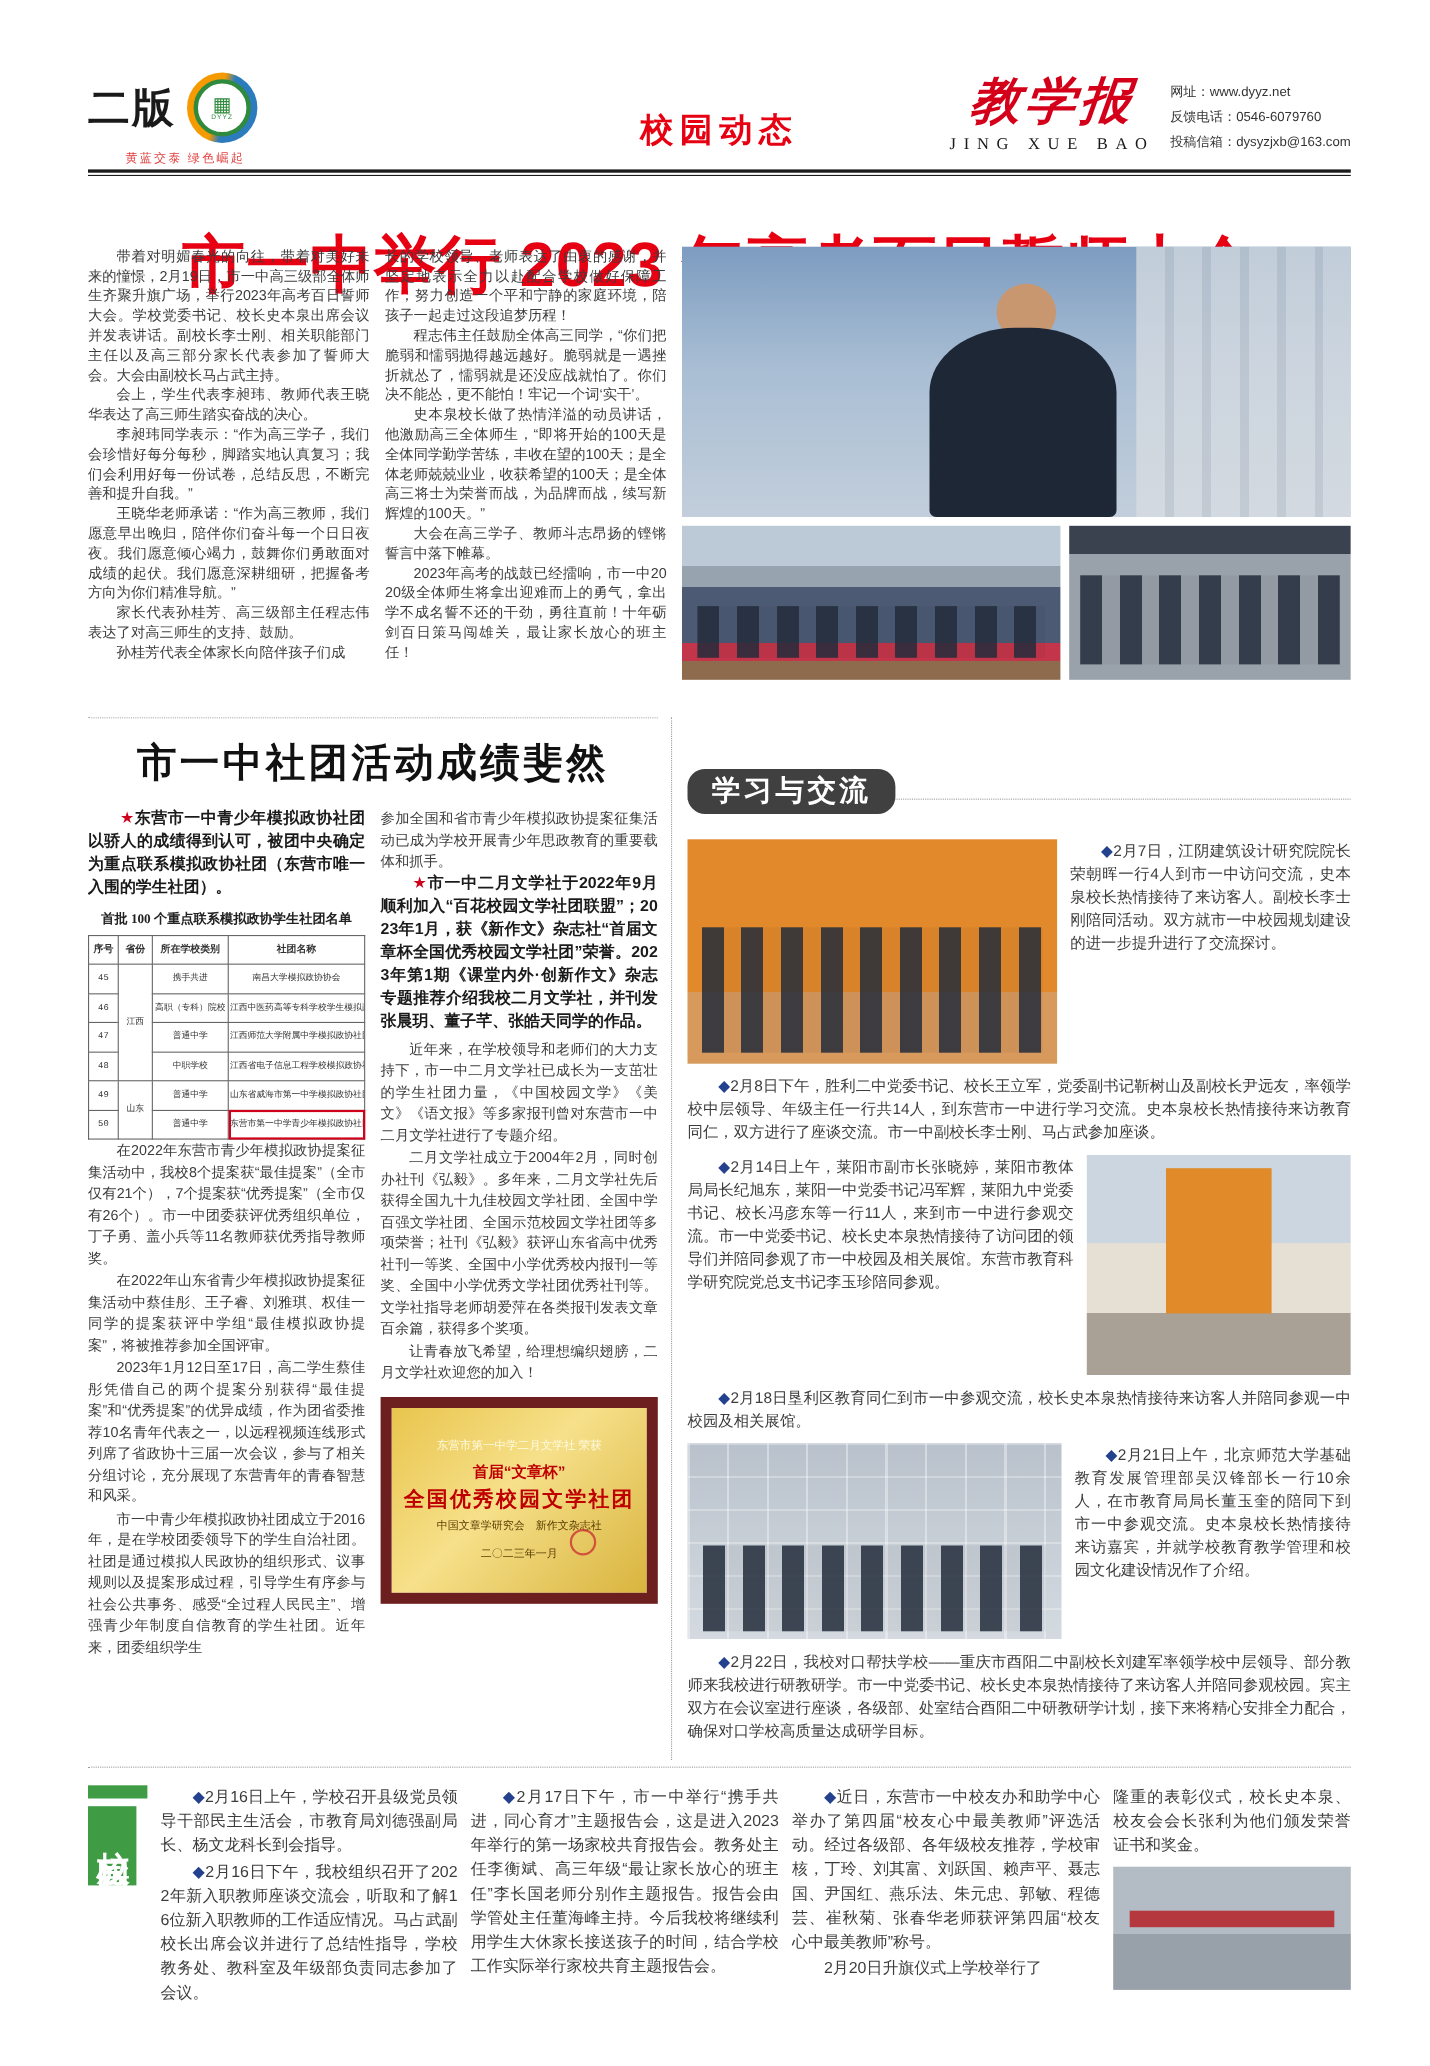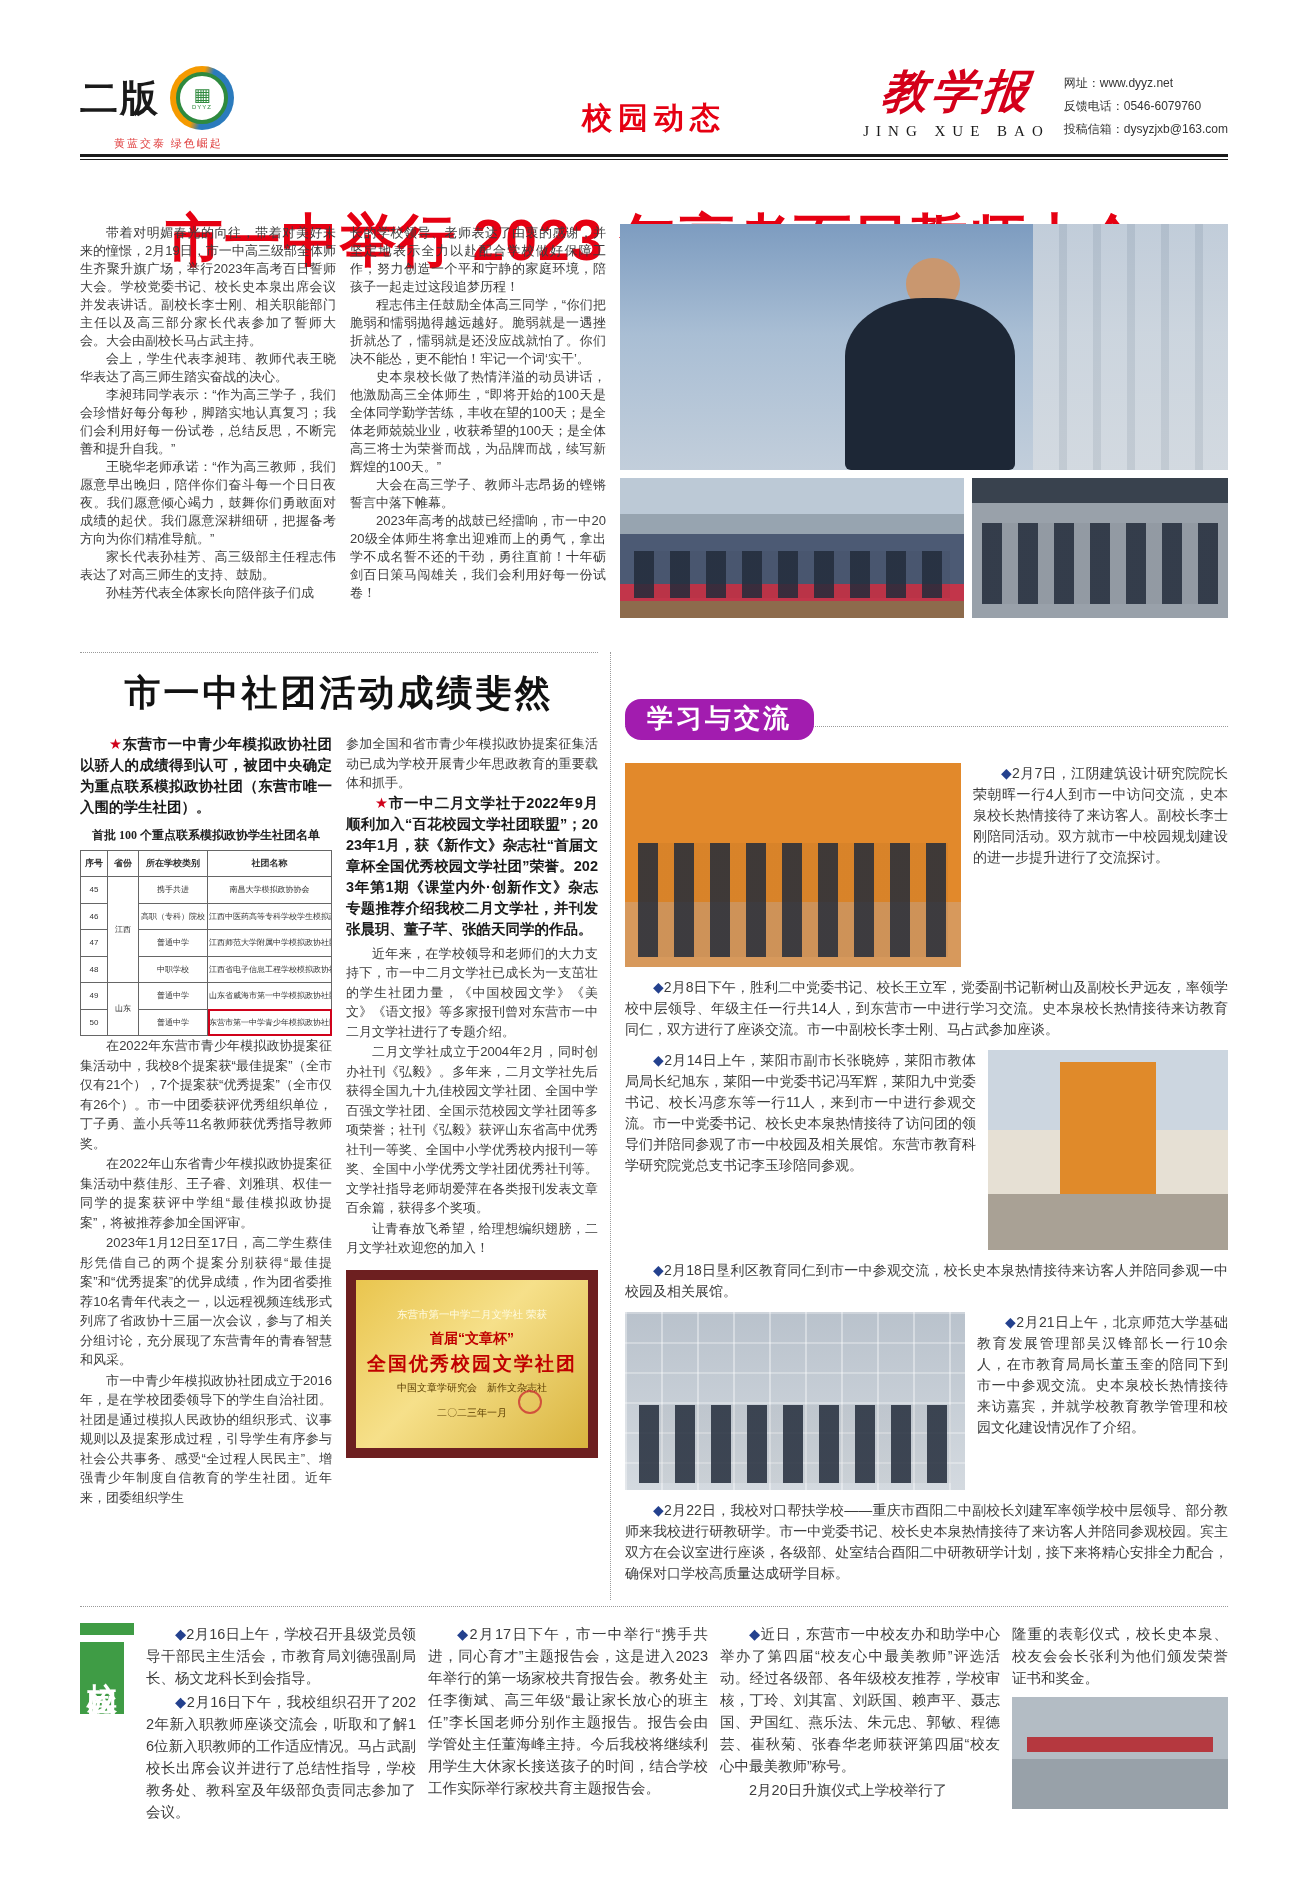--- a/index.html
+++ b/index.html
@@ -68,39 +68,39 @@
   .a2-title{font-family:Liberation Sans, sans-serif;font-size:36px;font-weight:700;color:#111;
             text-align:center;letter-spacing:3px;margin:8px 0 16px;}
   .a2-cols{display:flex;gap:14px;font-size:13px;line-height:19.5px;color:#3c3c3c;}
   .a2c{width:252px;flex:none;}
   .lead{font-weight:700;color:#1a1a1a;font-size:14.5px;line-height:21px;text-indent:2em;margin-bottom:4px;}
   .star{color:#d0021b;}
   .dia{color:#24418e;}
 
   .tblcap{font-family:"Liberation Serif",serif;font-size:12px;font-weight:700;text-align:center;color:#222;margin:8px 0 4px;}
   table.t{width:100%;border-collapse:collapse;table-layout:fixed;font-size:8px;color:#333;}
-  table.t th,table.t td{border:1px solid #666;padding:3px 1px;text-align:center;white-space:nowrap;overflow:hidden;}
+  table.t th,table.t td{border:1px solid #666;padding:3px 1px;text-align:center;white-space:nowrap;overflow:hidden;font-family:Liberation Mono, monospace;}
   table.t th{font-weight:700;font-size:9px;}
   .w-no{width:24px;}.w-pr{width:28px;}.w-ty{width:66px;}
   td.hl{outline:2px solid #d0021b;outline-offset:-2px;}
   .a2c .par{margin-bottom:1px;}
 
   .plaque{position:relative;margin-top:12px;height:168px;border:10px solid #6d1f20;
           background:linear-gradient(135deg,#e9c54e,#f6e08a 45%,#d9b43e);
           display:flex;flex-direction:column;align-items:center;justify-content:center;gap:5px;text-align:center;}
   .pl1{font-size:10.5px;color:#fffbe0;}
   .pl2{font-size:14px;font-weight:700;color:#c00000;}
   .pl3{font-family:"Liberation Serif",serif;font-size:19px;font-weight:900;color:#c00000;letter-spacing:2px;}
   .pl4,.pl5{font-size:10px;color:#5a3c00;}
   .seal{position:absolute;right:46px;bottom:34px;width:20px;height:20px;border-radius:50%;
         border:2px solid #c33;opacity:.8;}
 
   .spacer{height:74px;}
   .ex{border-top:1px dotted #9a9a9a;position:relative;padding-top:36px;font-size:14px;line-height:21px;color:#3c3c3c;}
-  .badge{position:absolute;top:-28px;left:0;background:#a21caf;color:#fff;font-size:26px;font-weight:700;
+  .badge{position:absolute;top:-28px;left:0;background:#404040;color:#fff;font-size:26px;font-weight:700;
          padding:9px 22px 11px;border-radius:16px;letter-spacing:3px;}
   .exrow{display:flex;gap:12px;margin-bottom:10px;}
   .ex-t{flex:1;}
   .exp{text-indent:2em;margin-bottom:10px;}
   .ph-orange{width:336px;height:204px;flex:none;background:linear-gradient(180deg,#e2892b 0 68%,#d7995c 68%);}
   .ph-orange::after{height:56%;bottom:5%;}
   .ph-sculpture{width:240px;height:200px;flex:none;background:linear-gradient(180deg,#ccd6e0 0 40%,#e6e0d4 40% 72%,#a9a195 72%);}
   .ph-sculpture .orange-block{position:absolute;left:30%;top:6%;width:40%;height:66%;background:#e08a2a;}
   .ph-sculpture::after{height:46%;bottom:5%;}
   .ph-glass{width:340px;height:178px;flex:none;
@@ -166,21 +166,21 @@
       <p class="par">李昶玮同学表示：“作为高三学子，我们会珍惜好每分每秒，脚踏实地认真复习；我们会利用好每一份试卷，总结反思，不断完善和提升自我。”</p>
       <p class="par">王晓华老师承诺：“作为高三教师，我们愿意早出晚归，陪伴你们奋斗每一个日日夜夜。我们愿意倾心竭力，鼓舞你们勇敢面对成绩的起伏。我们愿意深耕细研，把握备考方向为你们精准导航。”</p>
       <p class="par">家长代表孙桂芳、高三级部主任程志伟表达了对高三师生的支持、鼓励。</p>
       <p class="par">孙桂芳代表全体家长向陪伴孩子们成</p>
     </div>
     <div class="c">
       <p>长的学校领导、老师表达了由衷的感谢，并坚定地表示全力以赴配合学校做好保障工作，努力创造一个平和宁静的家庭环境，陪孩子一起走过这段追梦历程！</p>
       <p class="par">程志伟主任鼓励全体高三同学，“你们把脆弱和懦弱抛得越远越好。脆弱就是一遇挫折就怂了，懦弱就是还没应战就怕了。你们决不能怂，更不能怕！牢记一个词‘实干’。</p>
       <p class="par">史本泉校长做了热情洋溢的动员讲话，他激励高三全体师生，“即将开始的100天是全体同学勤学苦练，丰收在望的100天；是全体老师兢兢业业，收获希望的100天；是全体高三将士为荣誉而战，为品牌而战，续写新辉煌的100天。”</p>
       <p class="par">大会在高三学子、教师斗志昂扬的铿锵誓言中落下帷幕。</p>
-      <p class="par">2023年高考的战鼓已经擂响，市一中2020级全体师生将拿出迎难而上的勇气，拿出学不成名誓不还的干劲，勇往直前！十年砺剑百日策马闯雄关，我们会利用好每一份试卷！</p>
+      <p class="par">2023年高考的战鼓已经擂响，市一中2020级全体师生将拿出迎难而上的勇气，拿出学不成名誓不还的干劲，勇往直前！十年砺剑百日策马闯雄关，最让家长放心的班主任！</p>
     </div>
     <div class="a1-photos">
       <div class="ph ph1">
         <div class="wall"></div>
           <div class="mic"></div>
           <div class="micball"></div>
         <div class="head"></div>
           <div class="suit"></div>
       </div>
       <div class="ph-row">

